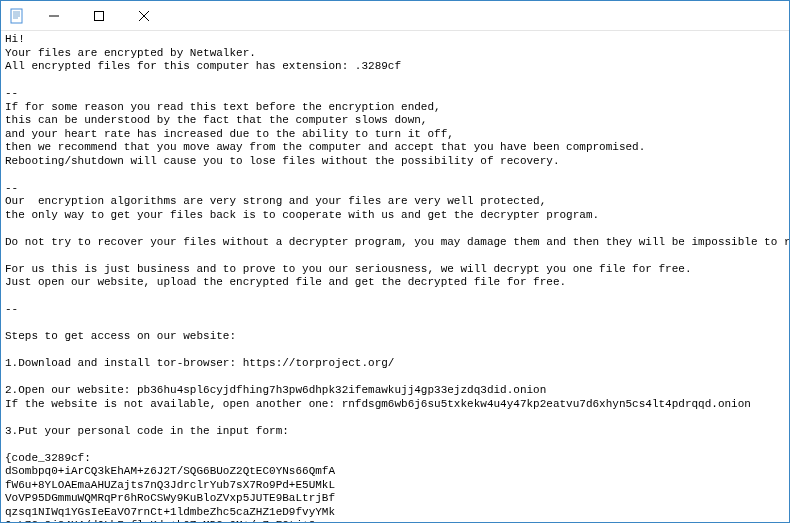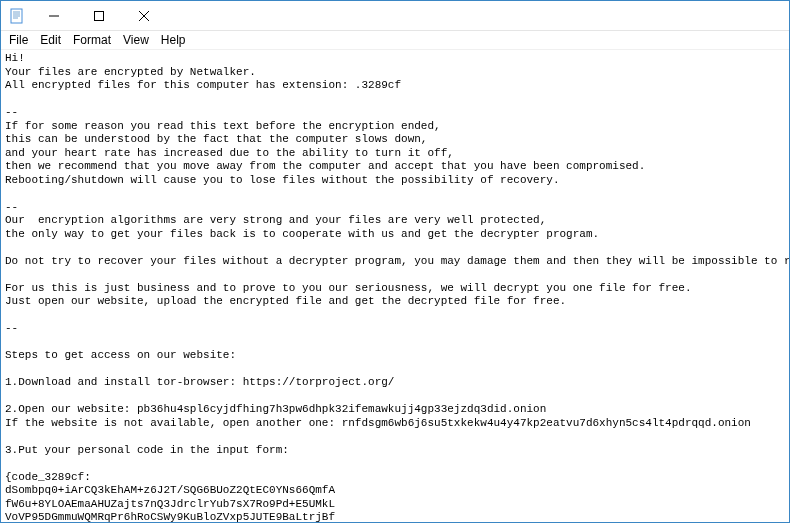--- a/index.html
+++ b/index.html
@@ -109,27 +109,20 @@
       </div>
       <div class="win-btn close">
         <svg width="10" height="10" viewBox="0 0 10 10">
             <line x1="0" y1="0" x2="10" y2="10" stroke="#000" stroke-width="1"></line>
             <line x1="10" y1="0" x2="0" y2="10" stroke="#000" stroke-width="1"></line>
           </svg>
       </div>
     </div>
   </div>
 
-  <div class="menubar">
-    <span class="menu-item">File</span>
-    <span class="menu-item">Edit</span>
-    <span class="menu-item">Format</span>
-    <span class="menu-item">View</span>
-    <span class="menu-item">Help</span>
-  </div>
 
   <div class="content">Hi!
 Your files are encrypted by Netwalker.
 All encrypted files for this computer has extension: .3289cf
 
 --
 If for some reason you read this text before the encryption ended,
 this can be understood by the fact that the computer slows down,
 and your heart rate has increased due to the ability to turn it off,
 then we recommend that you move away from the computer and accept that you have been compromised.

